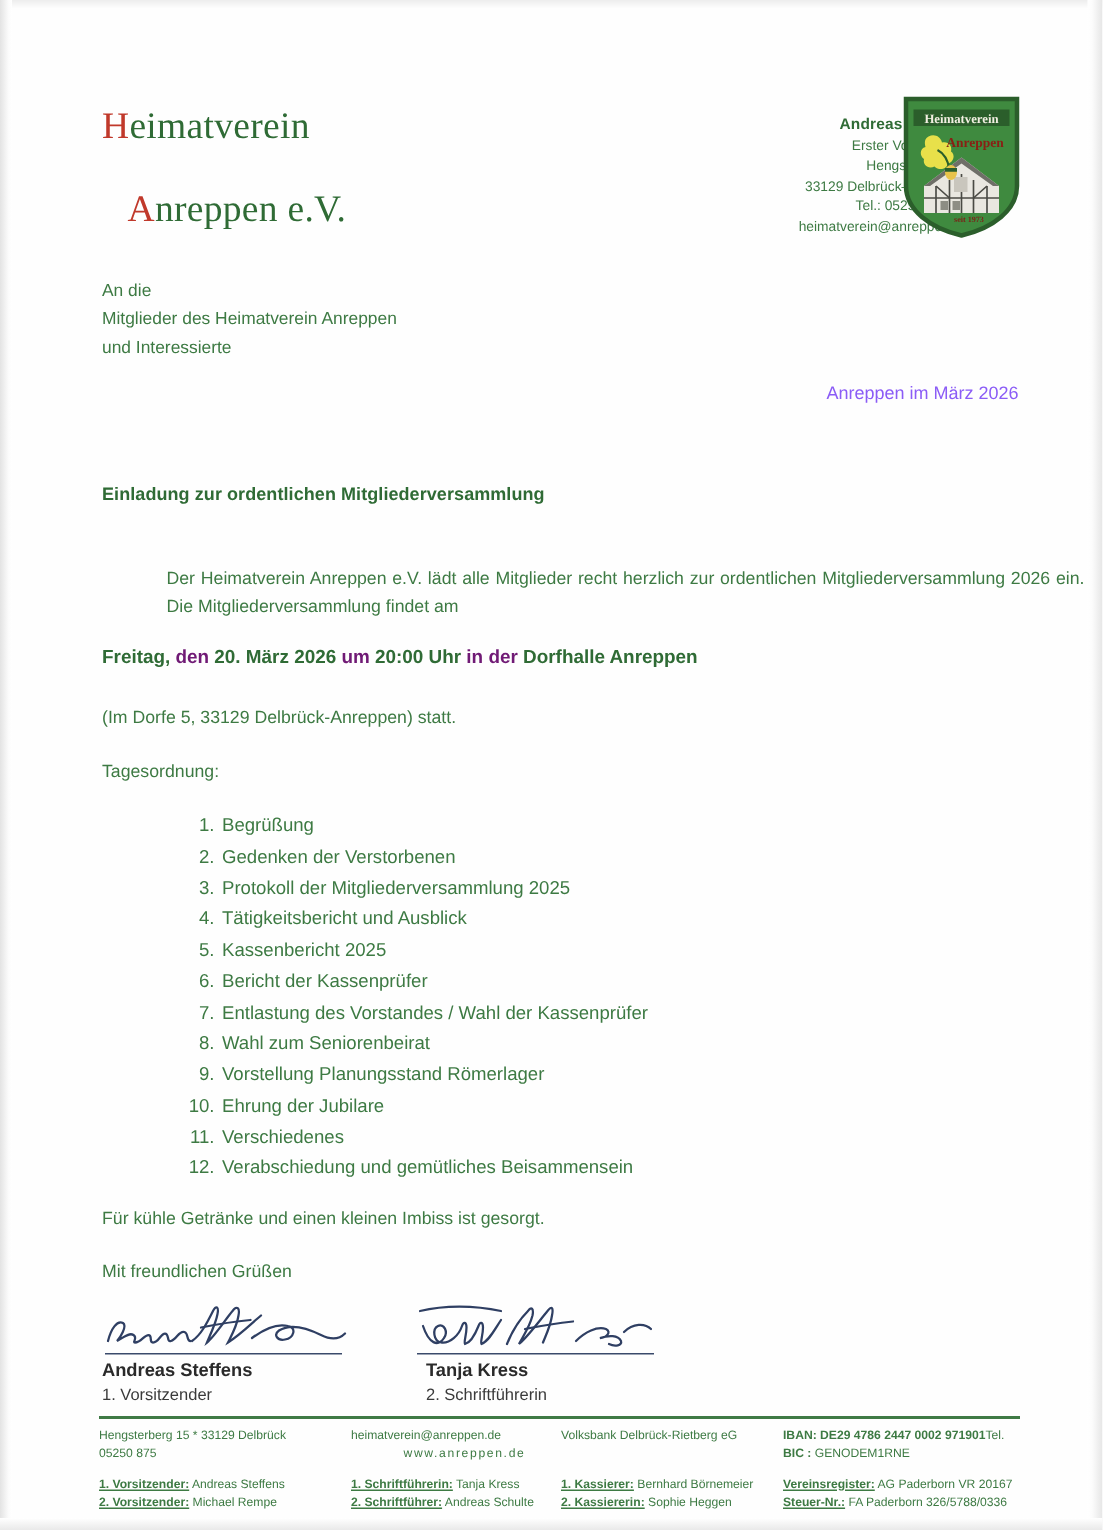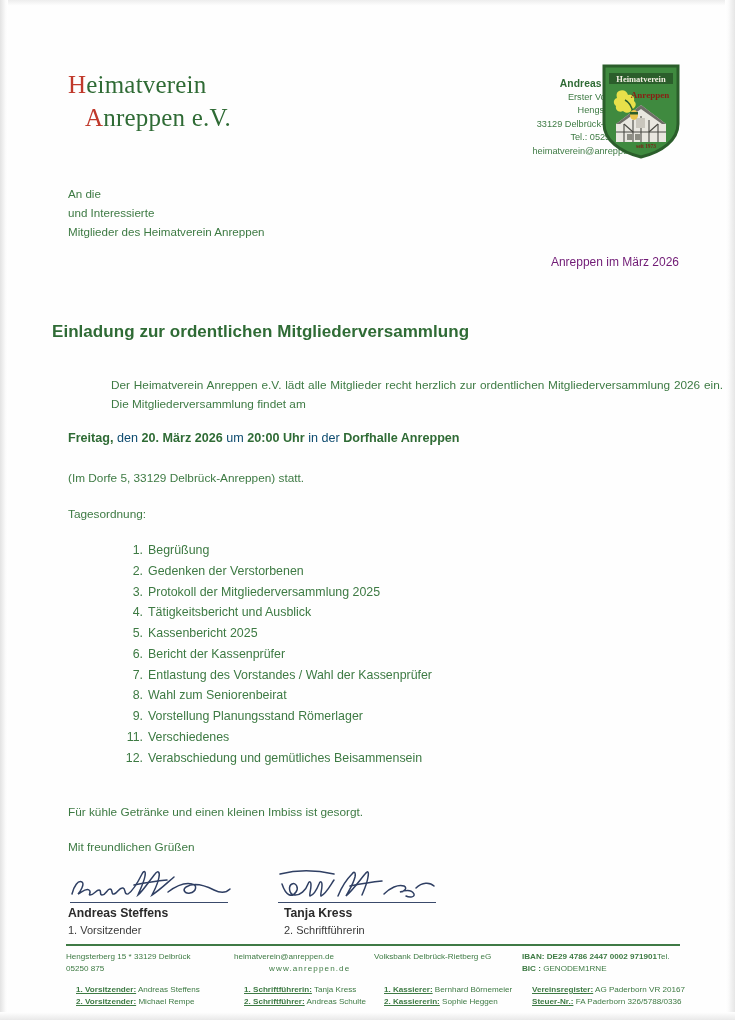--- a/index.html
+++ b/index.html
@@ -62,20 +62,21 @@
     line-height: 1.32;
     color: #2f6b35;
     letter-spacing: 0.2px;
   }
   .wordmark .cap {
     color: #c0392b;
   }
   .wordmark .line2 {
     padding-left: 17px;
     display: block;
+    margin-top: 22px;
   }
 
   .contact {
     position: absolute;
     left: 330px; top: 14px;
     width: 248px;
     text-align: right;
     color: #3d7a43;
     font-size: 9.2px;
     line-height: 1.46;
@@ -102,30 +103,30 @@
     color: #3d7a43;
     font-size: 11.6px;
     line-height: 1.62;
   }
 
   .dateline {
     position: absolute;
     left: 0; top: 255px;
     width: 679px;
     text-align: right;
-    color: #701a75;
+    color: #8b5cf6;
     font-size: 12px;
   }
 
   
   .subject {
     position: absolute;
-    left: 52px; top: 322px;
+    left: 68px; top: 322px;
     color: #2f6b35;
-    font-size: 17px;
+    font-size: 12px;
     font-weight: bold;
     letter-spacing: 0.05px;
   }
 
   
   .para {
     position: absolute;
     left: 68px;
     width: 612px;
     color: #3d7a43;
@@ -135,21 +136,21 @@
   }
   .para-intro { top: 376px; margin-left: 43px; }
 
   .eventline {
     position: absolute;
     left: 68px; top: 431px;
     color: #2f6b35;
     font-size: 12.6px;
   }
   .eventline b { font-weight: bold; }
-  .eventline span.reg { font-weight: normal; color: #0c4a6e; }
+  .eventline span.reg { font-weight: bold; color: #701a75; }
 
   .para-venue { top: 469px; }
   .para-toc   { top: 505px; }
 
   
   .agenda {
     position: absolute;
     left: 118px; top: 540px;
     width: 480px;
     margin: 0;
@@ -238,21 +239,21 @@
     width: 100%;
   }
   .footer-row.second { margin-top: 8px; }
   .fcol { box-sizing: border-box; padding-right: 6px; }
   .fcol.c1 { width: 168px; }
   .fcol.c2 { width: 140px; }
   .fcol.c3 { width: 148px; }
   .fcol.c4 { width: 164px; }
   .fcol .spaced { letter-spacing: 1.1px; margin-left: 35px; }
   .fcol b { font-weight: bold; }
-  .fcol .bold-lbl { font-weight: bold; text-decoration: underline; margin-left: 10px; }
+  .fcol .bold-lbl { font-weight: bold; text-decoration: underline; }
   .nowrap { white-space: nowrap; }
 </style>
 </head>
 <body>
 
 <div class="page">
   <div class="edge-top"></div>
   <div class="edge-left"></div>
   <div class="edge-right"></div>
   <div class="edge-bottom"></div>
@@ -321,22 +322,22 @@
 
           <text x="46" y="86" text-anchor="middle" font-family="Liberation Serif, serif" font-size="5.4" font-weight="bold" fill="#7a2418">seit 1973</text>
 
           <path d="M4 4 H78 V62 C78 78 62 90 41 95 C20 90 4 78 4 62 Z" fill="none" stroke="#2b5e2b" stroke-width="3"></path>
         </svg>
       </div>
     </div>
 
     <div class="addressee">
       <div>An die</div>
+      <div>Mitglieder des Heimatverein Anreppen</div>
       <div>und Interessierte</div>
-      <div>Mitglieder des Heimatverein Anreppen</div>
     </div>
 
     <div class="dateline">Anreppen im März 2026</div>
 
     <div class="subject">Einladung zur ordentlichen Mitgliederversammlung</div>
 
     <div class="para para-intro">Der Heimatverein Anreppen e.V. lädt alle Mitglieder recht herzlich zur ordentlichen Mitgliederversammlung 2026 ein. Die Mitgliederversammlung findet am</div>
 
     <div class="eventline">
       <b>Freitag,</b>
@@ -381,20 +382,24 @@
           <span class="num">7.</span>
           <span class="txt">Entlastung des Vorstandes / Wahl der Kassenprüfer</span>
         </li>
       <li>
           <span class="num">8.</span>
           <span class="txt">Wahl zum Seniorenbeirat</span>
         </li>
       <li>
           <span class="num">9.</span>
           <span class="txt">Vorstellung Planungsstand Römerlager</span>
+        </li>
+      <li>
+          <span class="num">10.</span>
+          <span class="txt">Ehrung der Jubilare</span>
         </li>
       <li>
           <span class="num">11.</span>
           <span class="txt">Verschiedenes</span>
         </li>
       <li>
           <span class="num">12.</span>
           <span class="txt">Verabschiedung und gemütliches Beisammensein</span>
         </li>
     </ul>

